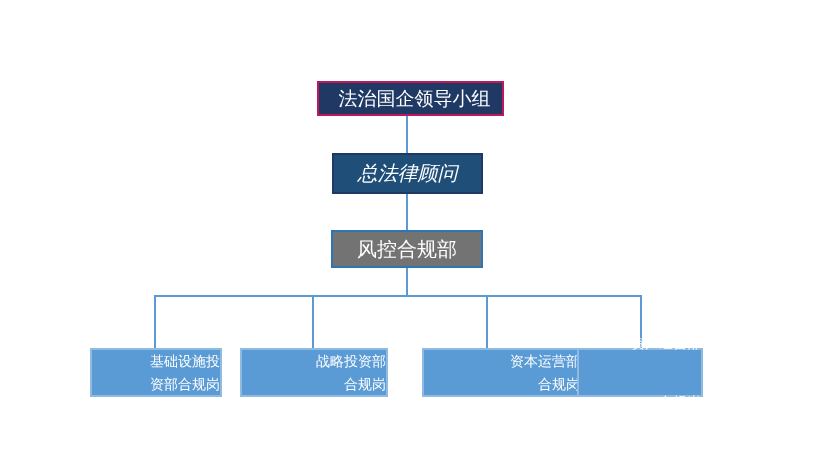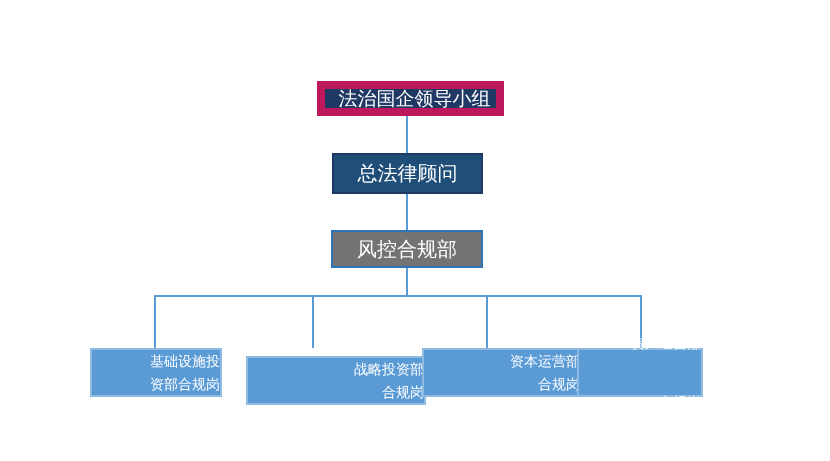--- a/index.html
+++ b/index.html
@@ -22,46 +22,47 @@
     flex-direction: column;
     align-items: center;
     justify-content: center;
     color: #ffffff;
     text-align: center;
     white-space: nowrap;
   }
   .node-l1 {
     left: 317px; top: 81px; width: 187px; height: 35px;
     background: #1F3864;
-    border: 8px solid #be185d;
+    border: 2px solid #be185d;
     font-size: 19px;
     padding-left: 8px;
   }
   .node-l2 {
     left: 332px; top: 153px; width: 151px; height: 41px;
     background: #1F4E79;
     border: 2px solid #1F3864;
     font-size: 20px;
+    font-style: italic;
   }
   .node-l3 {
     left: 331px; top: 230px; width: 152px; height: 38px;
     background: #737373;
     border: 2px solid #2E75B6;
     font-size: 20px;
   }
   .node-leaf {
     top: 348px; height: 49px;
     background: #5B9BD5;
     border: 2px solid #8FBBE3;
     font-size: 14px;
     line-height: 23px;
     align-items: flex-end;
   }
   .leaf-0 { left: 90px;  width: 132px; }
-  .leaf-1 { left: 246px; width: 180px; margin-top: 8px; }
+  .leaf-1 { left: 240px; width: 148px; }
   .leaf-2 { left: 422px; width: 160px; }
   .leaf-3 { left: 577px; width: 126px; gap: 36px; }
   .connector {
     position: absolute;
     background: #5B9BD5;
   }
   .conn-v { width: 2px; }
   .conn-h { height: 2px; }
   .cv1 { left: 406px; top: 116px; height: 37px; }
   .cv2 { left: 406px; top: 194px; height: 36px; }

